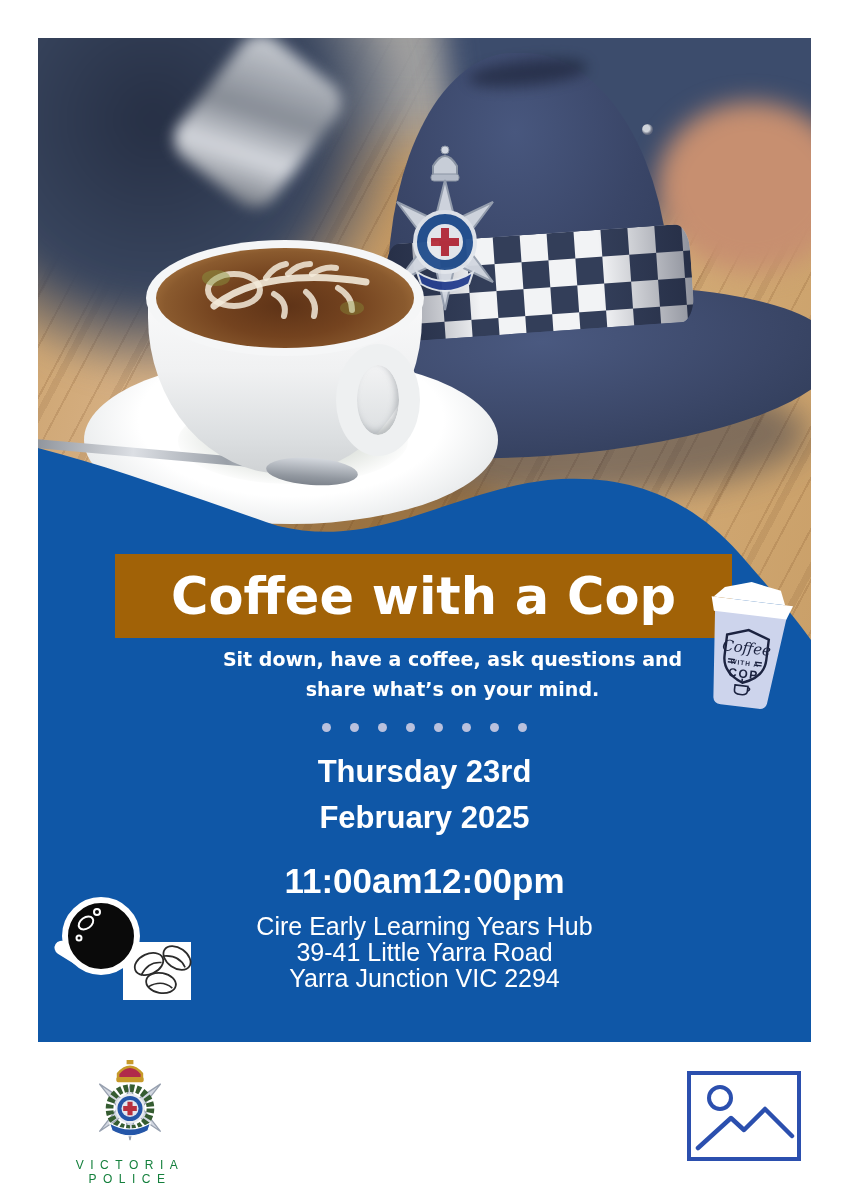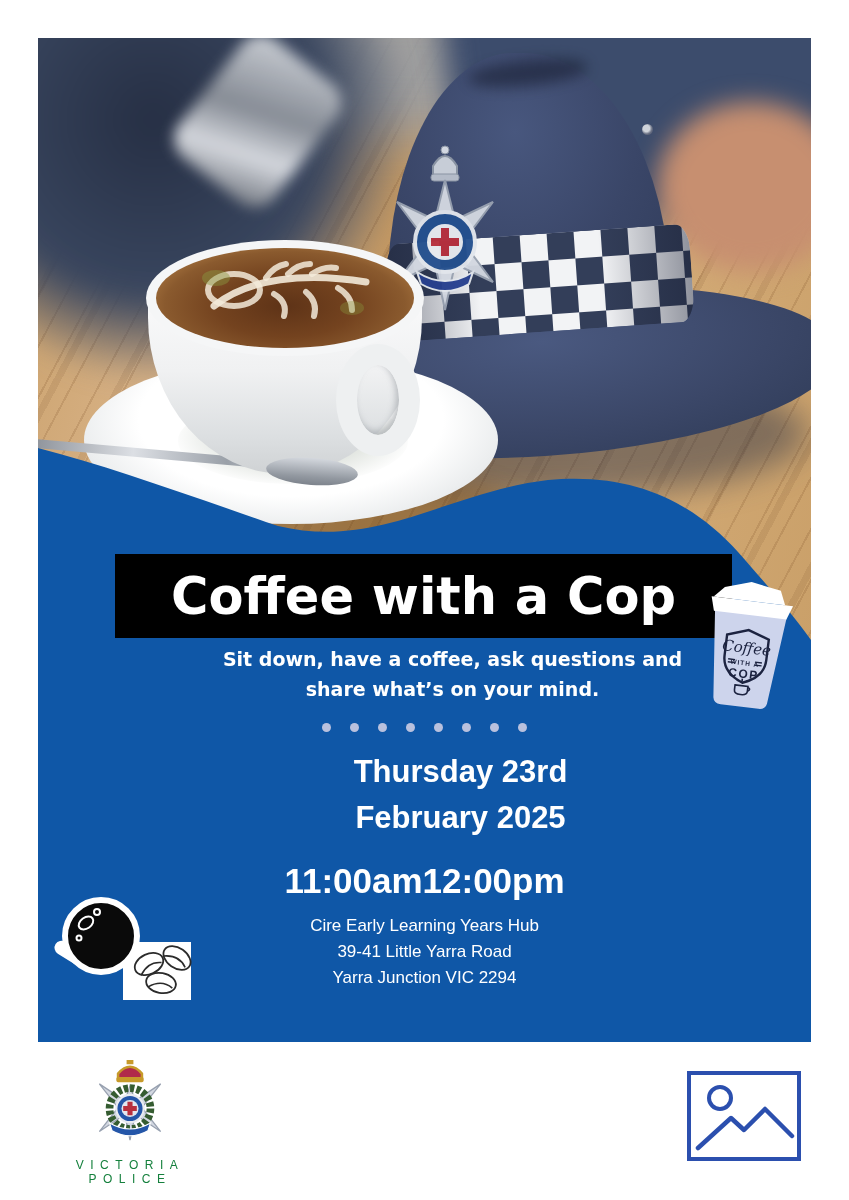--- a/index.html
+++ b/index.html
@@ -63,34 +63,34 @@
   .spoon-handle{position:absolute;left:-12px;top:412px;width:268px;height:9px;border-radius:5px;
          background:linear-gradient(90deg,#888d95,#dcdfe4 40%,#9aa0a8 75%,#c7ccd2);
          transform:rotate(5deg);}
   .spoon-bowl{position:absolute;left:228px;top:420px;width:92px;height:27px;border-radius:50%;
          background:linear-gradient(180deg,#d4d8de 0%,#9298a0 70%,#7d838c 100%);transform:rotate(4deg);}
 
   
   .blue-section{position:absolute;left:38px;top:440px;width:773px;height:602px;}
   .blue-section svg{display:block;}
 
-  .banner{position:absolute;left:115px;top:554px;width:617px;height:84px;background:#000000;}
+  .banner{position:absolute;left:115px;top:554px;width:617px;height:84px;background:#a16207;}
   .title{width:100%;height:100%;display:flex;align-items:center;justify-content:center;
          color:#ffffff;font-family:"DejaVu Sans",sans-serif;font-weight:bold;font-size:51px;}
 
   .subtitle{position:absolute;left:38px;top:644px;width:773px;text-align:center;color:#ffffff;
          font-family:"DejaVu Sans",sans-serif;font-weight:bold;font-size:19px;line-height:30px;padding-left:28px;}
   .dots{position:absolute;left:38px;top:723px;width:773px;display:flex;justify-content:center;gap:19px;}
   .dot{width:9px;height:9px;border-radius:50%;background:#b9c1de;}
   .date-block{position:absolute;left:38px;top:749px;width:773px;text-align:center;color:#ffffff;
-         font-weight:bold;font-size:31px;line-height:46px;margin-left:36px;}
+         font-weight:bold;font-size:31px;line-height:46px;}
   .time-block{position:absolute;left:38px;top:861px;width:773px;text-align:center;color:#ffffff;
          font-weight:bold;font-size:35px;}
   .address-block{position:absolute;left:38px;top:913px;width:773px;text-align:center;color:#ffffff;
-         font-size:17px;line-height:26px;font-weight:normal;}
+         font-size:25px;line-height:26px;font-weight:normal;}
 
   .takeaway-cup{position:absolute;left:694px;top:574px;transform:rotate(7deg);}
   .coffee-illustration{position:absolute;left:45px;top:886px;}
 
   
   .vicpol{position:absolute;left:40px;top:1060px;width:180px;text-align:center;}
   .vicpol-name{margin-top:2px;color:#15803d;font-size:12px;letter-spacing:6.5px;font-weight:500;}
   .img-placeholder{position:absolute;left:686px;top:1070px;}
 </style>
 </head>

